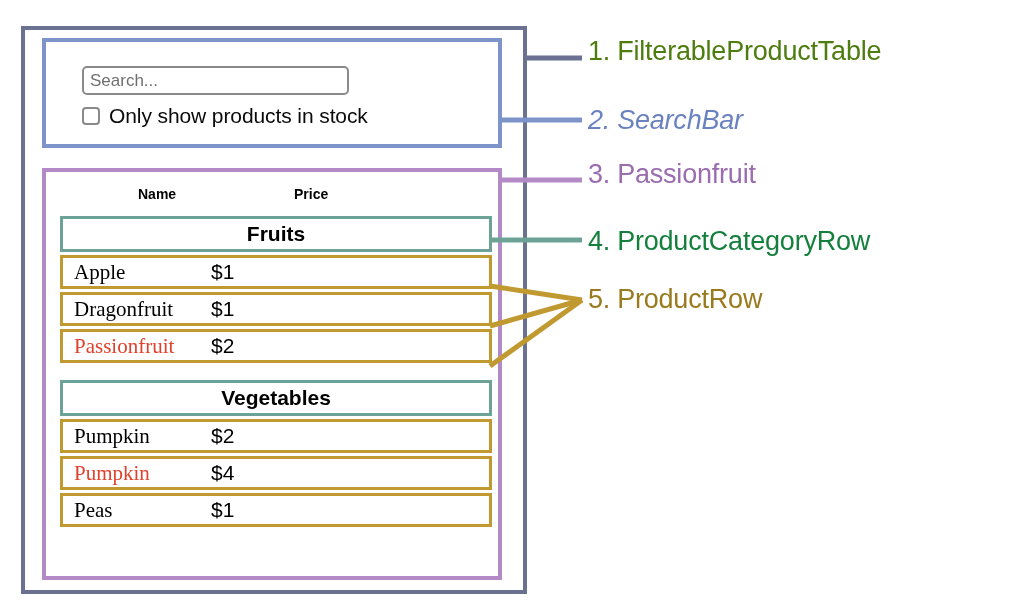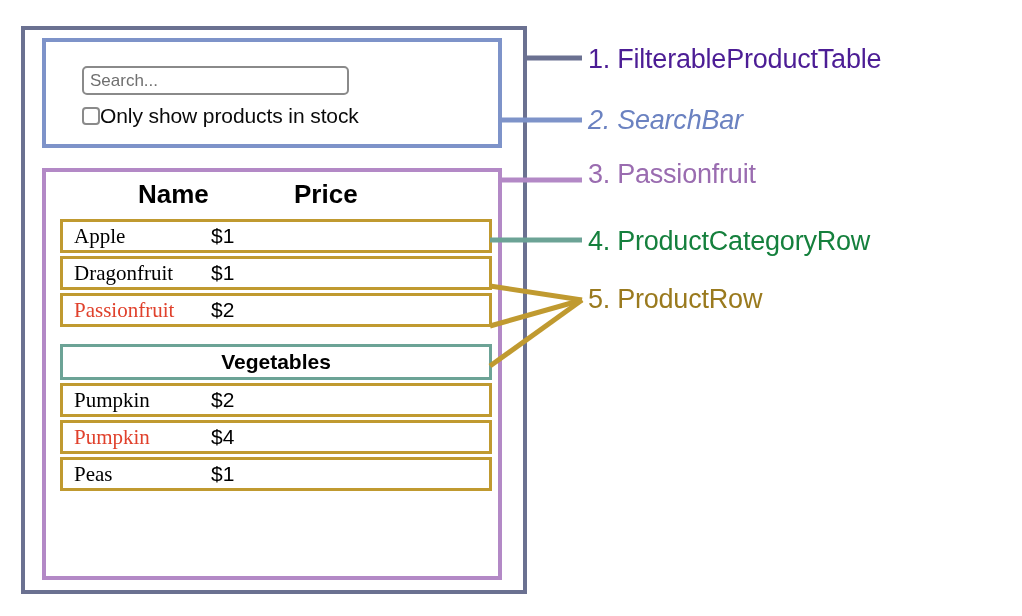--- a/index.html
+++ b/index.html
@@ -67,20 +67,21 @@
     outline: none;
   }
   .search-input::placeholder { color: #6f6f6f; opacity: 1; }
 
   .check-row {
     position: absolute;
     left: 36px;
     top: 62px;
     display: flex;
     align-items: center;
+    gap: 9px;
   }
   .checkbox-square {
     width: 18px;
     height: 18px;
     box-sizing: border-box;
     border: 2px solid #8a8a8a;
     border-radius: 4px;
     background: #ffffff;
     flex: none;
   }
@@ -109,21 +110,21 @@
     position: absolute;
     left: 4px;
     top: 6px;
     width: 446px;
     height: 36px;
   }
   .th {
     position: absolute;
     top: 0;
     font-family: "Liberation Sans", sans-serif;
-    font-size: 26px;
+    font-size: 14px;
     font-weight: bold;
     color: #000000;
     line-height: 32px;
   }
   .th-name  { left: 88px; }
   .th-price { left: 244px; }
 
   
   .rows {
     position: absolute;
@@ -188,21 +189,21 @@
 
   
   .legend-item {
     position: absolute;
     font-family: "Liberation Sans", sans-serif;
     font-size: 27px;
     white-space: nowrap;
     letter-spacing: -0.2px;
   }
   .legend-num { margin-right: 7px; }
-  .lg1 { left: 588px; top: 44px;  color: #4c1d95; }
+  .lg1 { left: 588px; top: 36px;  color: #4d7c0f; }
   .lg2 { left: 588px; top: 105px; color: #6b82c1; font-style: italic; }
   .lg3 { left: 588px; top: 159px; color: #9a6cb0; }
   .lg4 { left: 588px; top: 226px; color: #15803d; }
   .lg5 { left: 588px; top: 284px; color: #9a7a1e; }
 </style>
 </head>
 <body>
 
 <div id="stage">
 
@@ -218,20 +219,21 @@
 
   <div class="producttable-box">
 
     <div class="table-head">
       <span class="th th-name">Name</span>
       <span class="th th-price">Price</span>
     </div>
 
     <div class="rows">
 
+      <div class="cat-row">Fruits</div>
 
       <div class="prod-row">
         <span class="prod-name">Apple</span>
         <span class="prod-price">$1</span>
       </div>
 
       <div class="prod-row">
         <span class="prod-name">Dragonfruit</span>
         <span class="prod-price">$1</span>
       </div>

